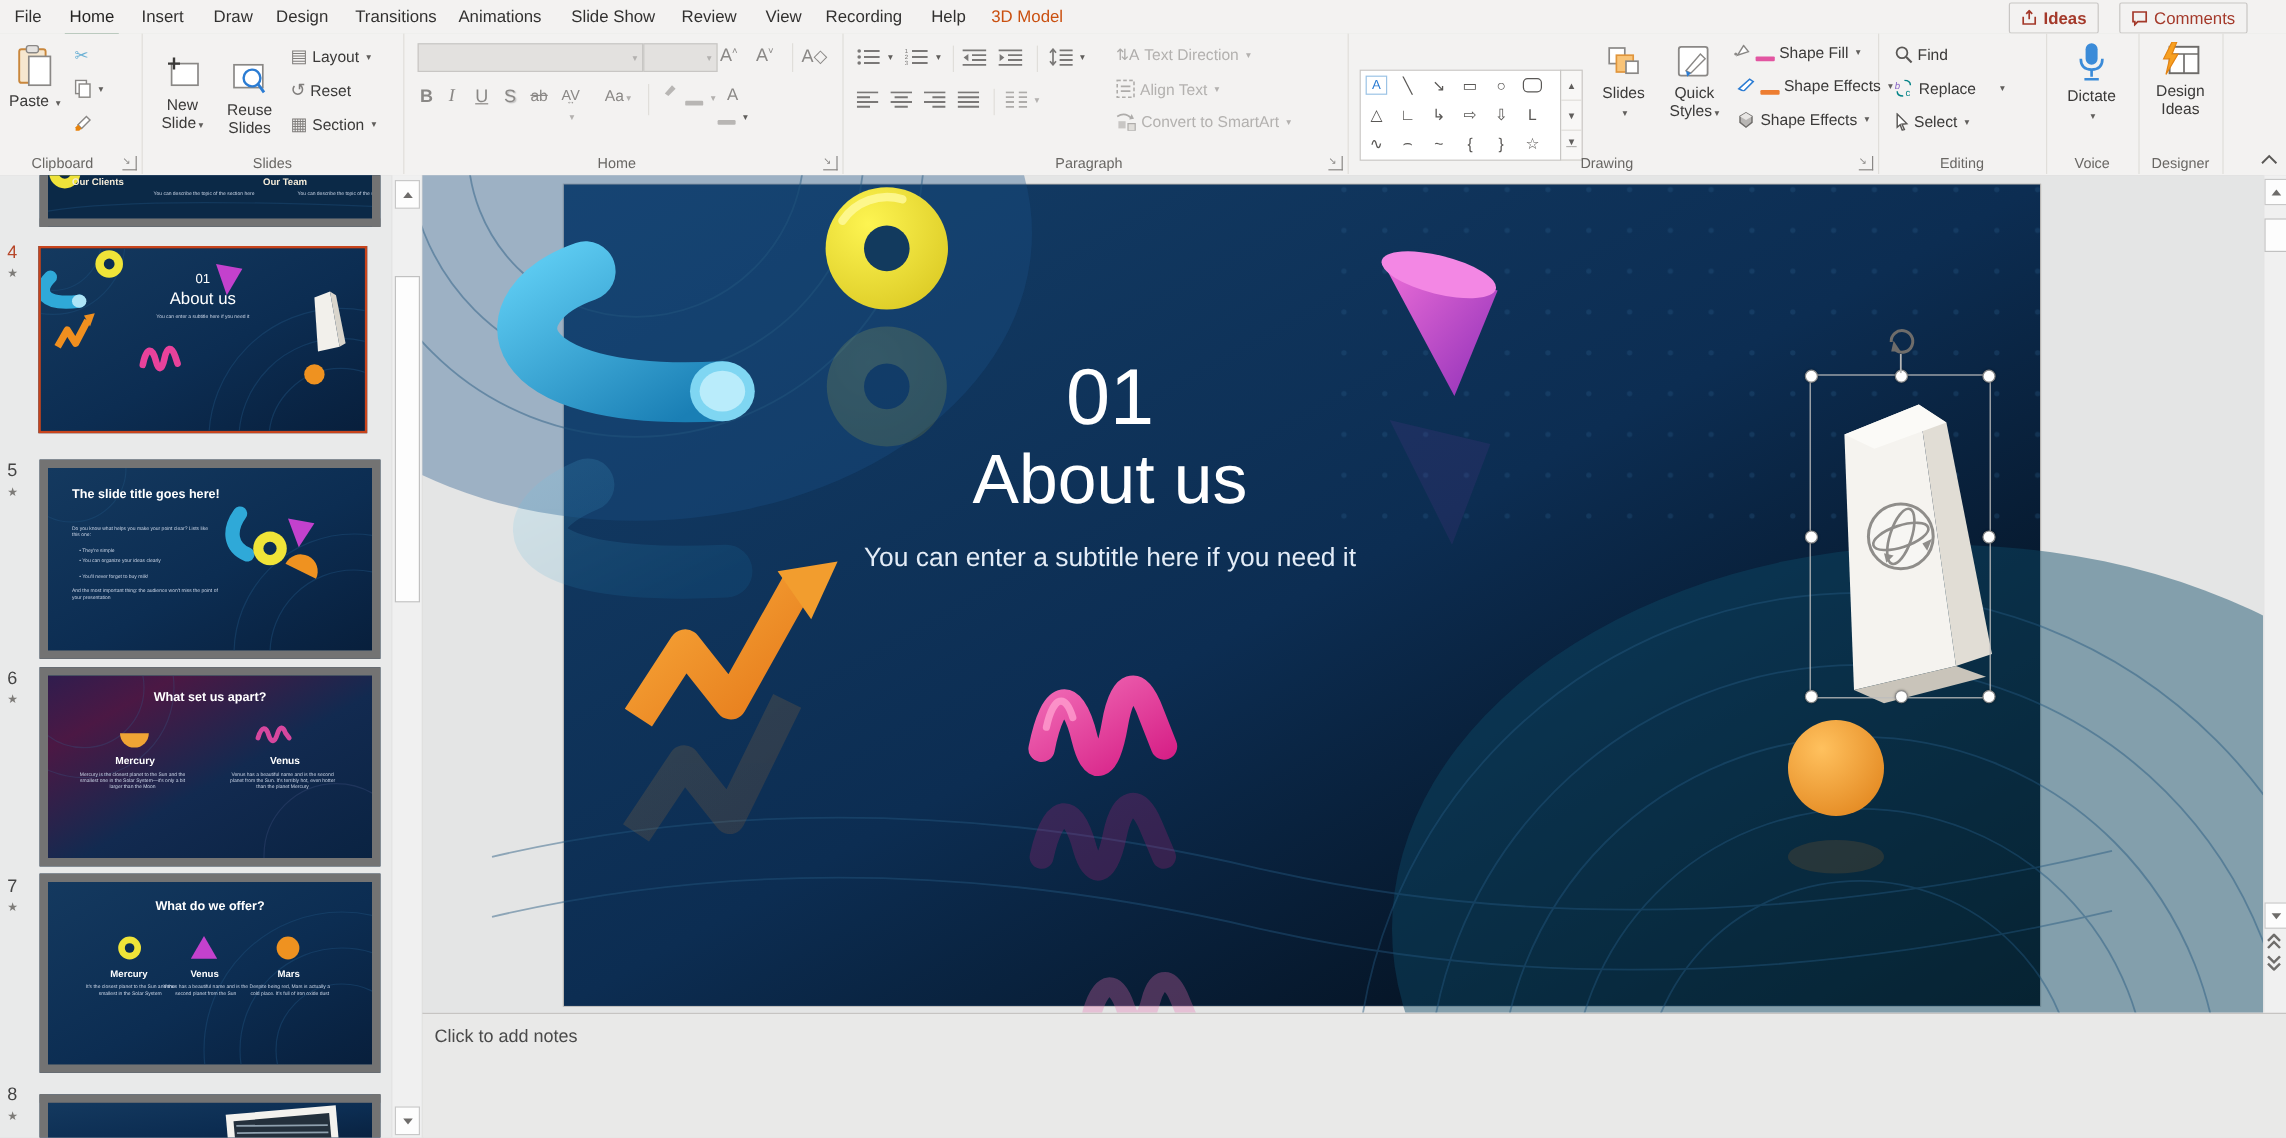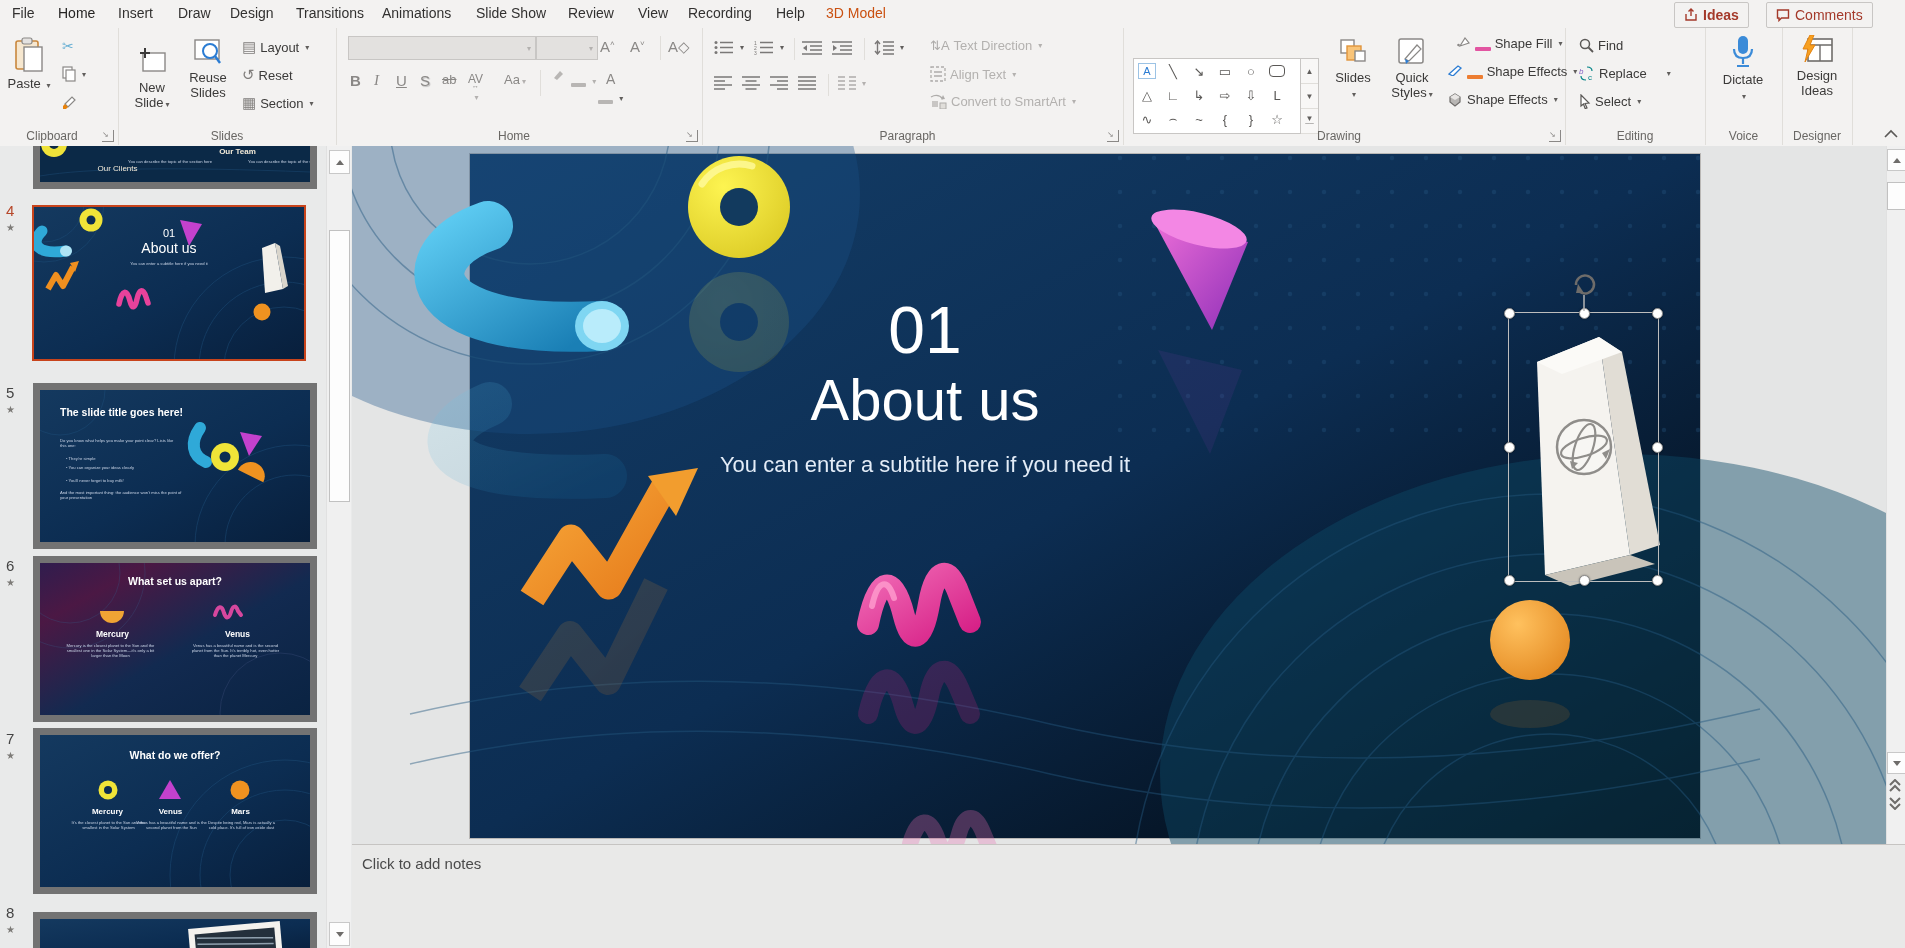--- a/index.html
+++ b/index.html
@@ -135,21 +135,21 @@
 
   <div class="grp" style="left:118px;width:218px">
     <div class="bigbtn" style="left:8px;top:16px;width:52px">
       <svg class="bicon" width="30" height="30" viewBox="0 0 30 30">
         <rect x="6" y="6" width="22" height="18" fill="#fff" stroke="#8a8886" stroke-width="1.4"></rect>
         <path d="M8 1 v10 M3 6 h10" stroke="#3b3a39" stroke-width="2"></path>
       </svg>
       <span>New</span><br>
       <span class="chev">Slide</span>
     </div>
-    <div class="bigbtn" style="left:64px;top:6px;width:52px">
+    <div class="bigbtn" style="left:64px;top:20px;width:52px">
       <svg class="bicon" width="30" height="30" viewBox="0 0 30 30">
         <rect x="2" y="3" width="24" height="19" fill="#fff" stroke="#8a8886" stroke-width="1.4"></rect>
         <circle cx="17" cy="14" r="7" fill="none" stroke="#2b7cd3" stroke-width="2"></circle>
         <path d="M22 19 L27 26" stroke="#2b7cd3" stroke-width="2.4"></path>
       </svg>
       <span>Reuse</span><br>
       <span>Slides</span>
     </div>
     <div class="srow chev" style="left:124px;top:10px">
       <span class="glyphbtn">▤</span>
@@ -326,21 +326,21 @@
     </div>
     <div class="bigbtn" style="left:262px;top:6px;width:54px">
       <svg class="bicon" width="30" height="30" viewBox="0 0 30 30">
         <rect x="2" y="2" width="24" height="24" rx="2" fill="#fff" stroke="#8a8886" stroke-width="1.5"></rect>
         <path d="M8 22 L20 8 L24 12 L12 24 Z" fill="#fff" stroke="#8a8886" stroke-width="1.2"></path>
         <path d="M8 22 L12 24 L9 27 Z" fill="#2b7cd3"></path>
       </svg>
       <span>Quick</span><br>
       <span class="chev">Styles</span>
     </div>
-    <div class="srow chev" style="left:332px;top:8px">
+    <div class="srow chev" style="left:320px;top:8px">
       <span style="display:inline-block">
         <svg width="16" height="11" viewBox="0 0 16 11">
             <path d="M5 9 L10 1 L14 6 Z" fill="#fff" stroke="#8a8886" stroke-width="1.2"></path>
             <path d="M2 8 q1.5-2.5 3 0 q-1.5 2.5-3 0" fill="#8a8886"></path>
           </svg>
         <span class="swatch" style="background:#e255a1;width:16px"></span>
       </span>
       <span>Shape Fill</span>
     </div>
     <div class="srow chev" style="left:324px;top:36px">
@@ -423,21 +423,21 @@
 
 <div id="panel">
 
   <div class="thumb" style="top:0;height:36px;border-top:none">
     <svg class="tsl-bg" width="270" height="36">
       <rect width="270" height="36" fill="#0b2947"></rect>
       <circle cx="14" cy="-2" r="13" fill="#efe33a"></circle>
         <circle cx="14" cy="-2" r="5" fill="#0b2947"></circle>
       <path d="M0 30 q70 -12 270 -4" stroke="#1c4a74" fill="none" opacity=".5"></path>
     </svg>
-    <div class="tt" style="left:20px;top:18px;width:115px;text-align:center;font-size:8px;font-weight:normal;color:#f3ead8">Our Clients</div>
+    <div class="tt" style="left:20px;top:1px;width:115px;text-align:left;font-size:8px;font-weight:bold;color:#f3ead8">Our Clients</div>
     <div class="tt" style="left:140px;top:1px;width:115px;text-align:center;font-size:8px;font-weight:bold;color:#f3ead8">Our Team</div>
     <div class="tt tinyc" style="left:20px;top:13px;width:220px">You can describe the topic of the section here</div>
     <div class="tt tinyc" style="left:140px;top:13px;width:220px">You can describe the topic of the section here</div>
   </div>
 
   <div class="slidenum" style="top:56px;color:#b7472a">4</div>
   <div class="slidestar" style="top:76px">★</div>
   <div class="thumb sel" style="top:60px">
     <svg class="tsl-bg" width="270" height="152">
       <defs>

